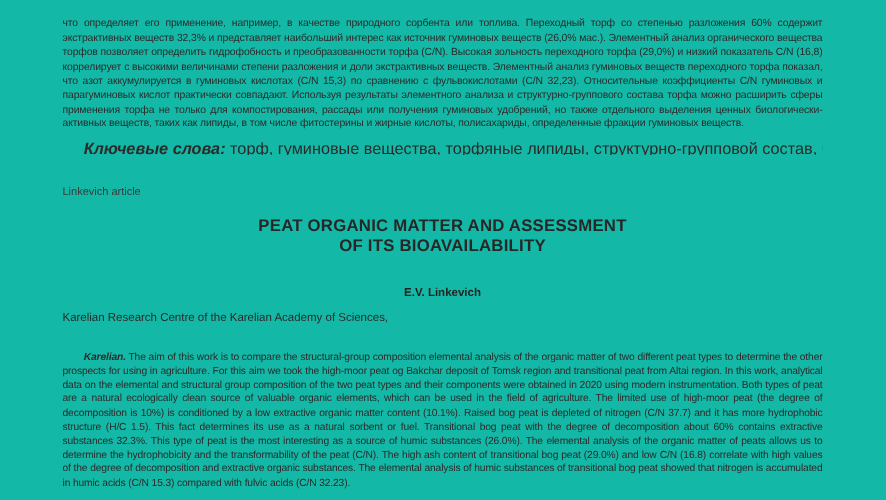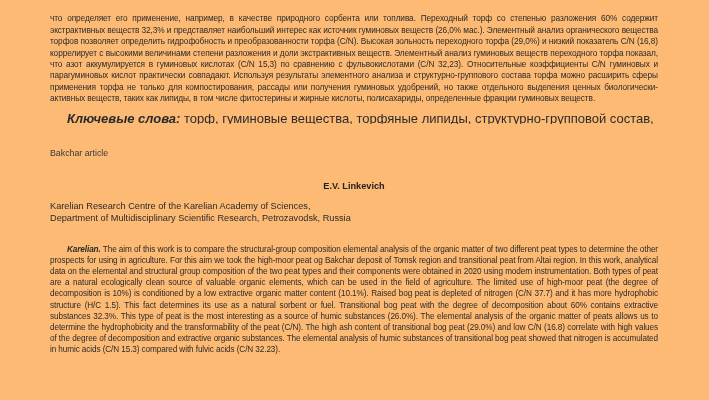--- a/index.html
+++ b/index.html
@@ -7,21 +7,21 @@
     padding: 0;
     background: #ffffff;
   }
   .page {
     position: relative;
     width: 709px;
     height: 400px;
     overflow: hidden;
     box-sizing: border-box;
     padding: 5px 51px 0 50px;
-    background: #fdba74;
+    background: #14b8a6;
     font-family: "Liberation Sans", "DejaVu Sans", sans-serif;
     color: #262626;
   }
   .ru-abstract {
     font-size: 8.3px;
     line-height: 11.4px;
     text-align: justify;
     letter-spacing: -0.1px;
     color: #2b2b2b;
   }
@@ -82,28 +82,31 @@
 <div class="page">
 
   <p class="ru-abstract">что определяет его применение, например, в качестве природного сорбента или топлива. Переходный торф со степенью разложения 60% содержит экстрактивных веществ 32,3% и представляет наибольший интерес как источник гуминовых веществ (26,0% мас.). Элементный анализ органического вещества торфов позволяет определить гидрофобность и преобразованности торфа (C/N). Высокая зольность переходного торфа (29,0%) и низкий показатель C/N (16,8) коррелирует с высокими величинами степени разложения и доли экстрактивных веществ. Элементный анализ гуминовых веществ переходного торфа показал, что азот аккумулируется в гуминовых кислотах (C/N 15,3) по сравнению с фульвокислотами (C/N 32,23). Относительные коэффициенты C/N гуминовых и парагуминовых кислот практически совпадают. Используя результаты элементного анализа и структурно-группового состава торфа можно расширить сферы применения торфа не только для компостирования, рассады или получения гуминовых удобрений, но также отдельного выделения ценных биологически-активных веществ, таких как липиды, в том числе фитостерины и жирные кислоты, полисахариды, определенные фракции гуминовых веществ.</p>
 
   <p class="meta-line">
     <span class="label-bi">Ключевые слова:</span>
     <span>торф, гуминовые вещества, торфяные липиды, структурно-групповой состав, биологическая активность</span>
   </p>
 
 
-  <p class="article-type">Bakchar article</p>
+  <p class="article-type">Linkevich article</p>
 
+  <div class="title-block">
+    <div>PEAT ORGANIC MATTER AND ASSESSMENT</div>
+    <div>OF ITS BIOAVAILABILITY</div>
+  </div>
 
   <p class="author">E.V. Linkevich</p>
 
   <div class="affiliation">
     <div>Karelian Research Centre of the Karelian Academy of Sciences,</div>
-    <div>Department of Multidisciplinary Scientific Research, Petrozavodsk, Russia</div>
   </div>
 
   <p class="en-abstract">
     <span class="label-bi">Karelian.</span>
     <span>The aim of this work is to compare the structural-group composition elemental analysis of the organic matter of two different peat types to determine the other prospects for using in agriculture. For this aim we took the high-moor peat og Bakchar deposit of Tomsk region and transitional peat from Altai region. In this work, analytical data on the elemental and structural group composition of the two peat types and their components were obtained in 2020 using modern instrumentation. Both types of peat are a natural ecologically clean source of valuable organic elements, which can be used in the field of agriculture. The limited use of high-moor peat (the degree of decomposition is 10%) is conditioned by a low extractive organic matter content (10.1%). Raised bog peat is depleted of nitrogen (C/N 37.7) and it has more hydrophobic structure (H/C 1.5). This fact determines its use as a natural sorbent or fuel. Transitional bog peat with the degree of decomposition about 60% contains extractive substances 32.3%. This type of peat is the most interesting as a source of humic substances (26.0%). The elemental analysis of the organic matter of peats allows us to determine the hydrophobicity and the transformability of the peat (C/N). The high ash content of transitional bog peat (29.0%) and low C/N (16.8) correlate with high values of the degree of decomposition and extractive organic substances. The elemental analysis of humic substances of transitional bog peat showed that nitrogen is accumulated in humic acids (C/N 15.3) compared with fulvic acids (C/N 32.23).</span>
   </p>
 
 </div>
 
 </body></html>

